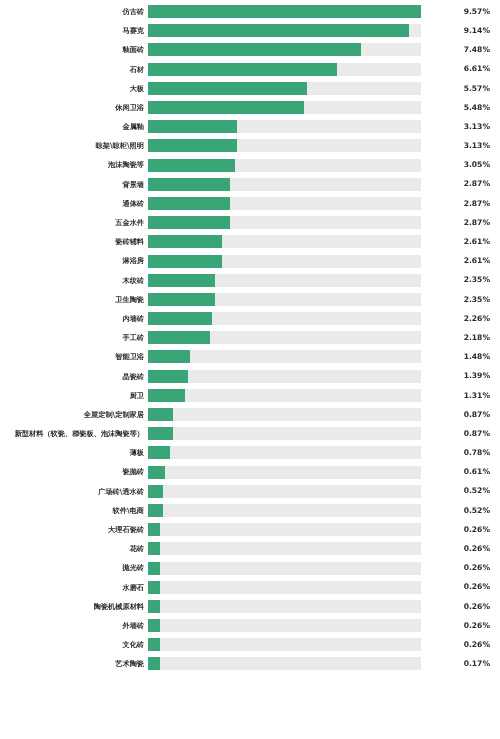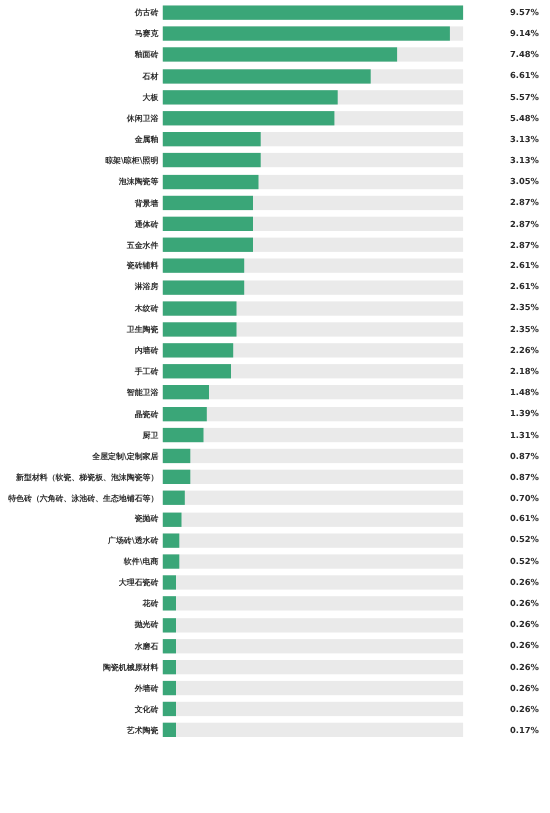--- a/index.html
+++ b/index.html
@@ -286,27 +286,27 @@
     <div class="row">
       <div class="cat-label">新型材料（软瓷、梯瓷板、泡沫陶瓷等）</div>
       <div class="track-wrap">
         <div class="track" style="background: rgb(234, 234, 234);">
           <div class="bar" style="width: 24.82px; background: rgb(58, 166, 120);"></div>
         </div>
       </div>
       <div class="value-label">0.87%</div>
     </div>
     <div class="row">
-      <div class="cat-label">特色砖（六角砖、泳池砖、生态地铺石等）</div>
-      <div class="track-wrap">
-        <div class="track" style="background: rgb(234, 234, 234);">
-          <div class="bar" style="width: 19.97px; background: rgb(58, 166, 120);"></div>
-        </div>
-      </div>
-      <div class="value-label">0.70%</div>
+      <div class="cat-label">薄板</div>
+      <div class="track-wrap">
+        <div class="track" style="background: rgb(234, 234, 234);">
+          <div class="bar" style="width: 22.25px; background: rgb(58, 166, 120);"></div>
+        </div>
+      </div>
+      <div class="value-label">0.78%</div>
     </div>
     <div class="row">
       <div class="cat-label">瓷抛砖</div>
       <div class="track-wrap">
         <div class="track" style="background: rgb(234, 234, 234);">
           <div class="bar" style="width: 17.4px; background: rgb(58, 166, 120);"></div>
         </div>
       </div>
       <div class="value-label">0.61%</div>
     </div>

